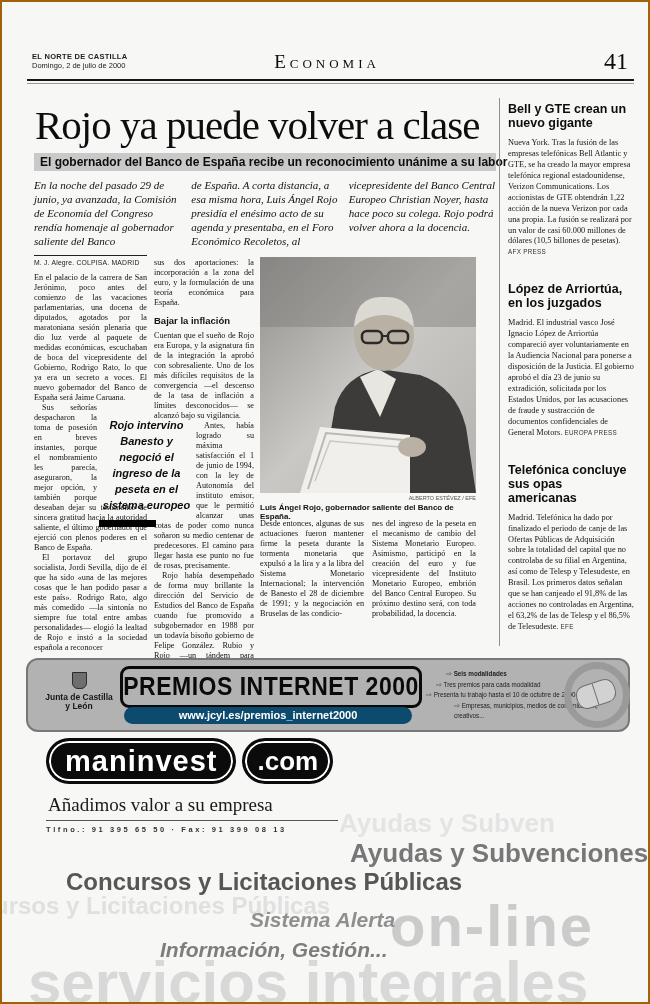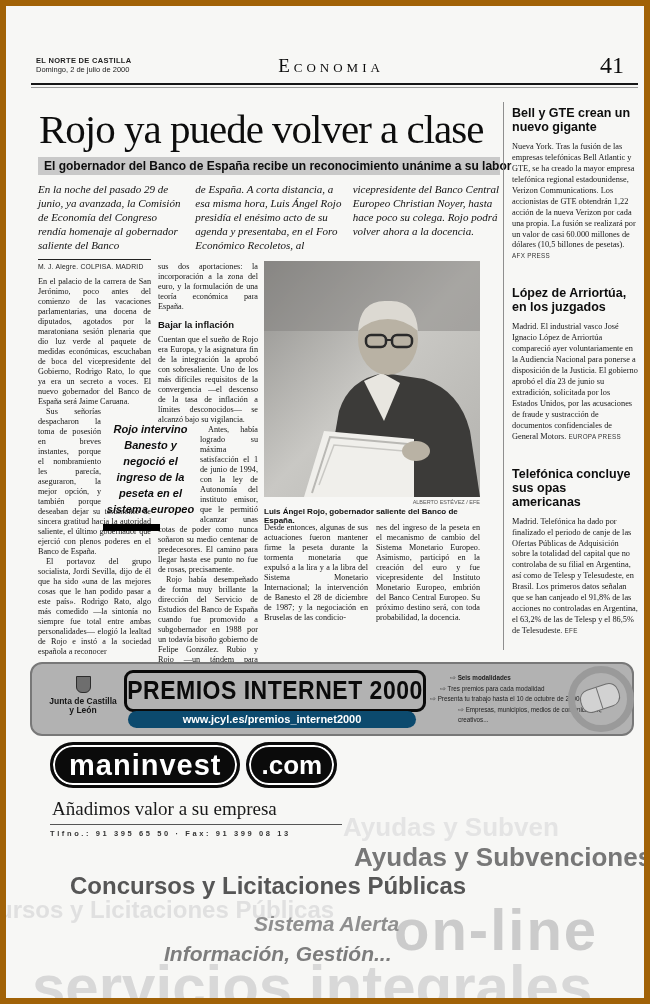--- a/index.html
+++ b/index.html
@@ -1,17 +1,17 @@
 <!DOCTYPE html>
 <html><head>
 <meta charset="utf-8">
 <style>
   html,body{margin:0;padding:0;background:#e8e8e6;}
   .page{position:relative;width:650px;height:1004px;background:#f7f7f5;overflow:hidden;
-        font-family:"Liberation Serif",serif;color:#111;border:6px solid #a16207;box-sizing:border-box;}
+        font-family:"Liberation Serif",serif;color:#111;border:2px solid #a16207;box-sizing:border-box;}
   .abs{position:absolute;}
 
   
   .mast{font-family:"Liberation Sans",sans-serif;font-size:7.5px;color:#222;line-height:1.25;}
   .mast .m1{font-weight:bold;letter-spacing:.3px;}
   .section{font-family:"Liberation Serif",serif;font-variant:small-caps;font-size:19px;letter-spacing:4px;color:#0c0c0c;}
   .pagenum{font-family:"Liberation Serif",serif;font-size:24px;color:#0c0c0c;}
   .hrule1{height:2px;background:#161616;}
   .hrule2{height:1px;background:#9a9a9a;}
 
@@ -136,21 +136,21 @@
       <line x1="122" y1="79" x2="128" y2="79" stroke="#2a2a2a" stroke-width="2"></line>
       <path d="M40 236 L60 170 L150 178 L150 236 Z" fill="#f0efeb"></path>
       <path d="M48 232 L66 176 L144 183" fill="none" stroke="#b9b8b4" stroke-width="2"></path>
       <path d="M55 224 L70 184 L140 190" fill="none" stroke="#c9c8c4" stroke-width="1.5"></path>
       <ellipse cx="152" cy="190" rx="14" ry="10" fill="#b9b2a4"></ellipse>
     </svg>
   </div>
   <div class="abs credit" style="left:258px;top:493px;width:216px;">ALBERTO ESTÉVEZ / EFE</div>
   <div class="abs caption" style="left:258px;top:501px;width:216px;">Luis Ángel Rojo, gobernador saliente del Banco de España.</div>
 
-  <div class="abs bodycol" style="left:258px;top:517px;width:104px;height:124px;">Desde entonces, algunas de sus actuaciones fueron mantener firme la peseta durante la tormenta monetaria que expulsó a la lira y a la libra del Sistema Monetario Internacional; la intervención de Banesto el 28 de diciembre de 1987; y la negociación en Bruselas de las condicio-</div>
+  <div class="abs bodycol" style="left:258px;top:517px;width:104px;height:124px;">Desde entonces, algunas de sus actuaciones fueron mantener firme la peseta durante la tormenta monetaria que expulsó a la lira y a la libra del Sistema Monetario Internacional; la intervención de Banesto el 28 de diciembre de 1991; y la negociación en Bruselas de las condicio-</div>
   <div class="abs bodycol" style="left:370px;top:517px;width:104px;height:124px;">nes del ingreso de la peseta en el mecanismo de cambio del Sistema Monetario Europeo. Asimismo, participó en la creación del euro y fue vicepresidente del Instituto Monetario Europeo, embrión del Banco Central Europeo. Su próximo destino será, con toda probabilidad, la docencia.</div>
 
   <div class="abs vrule" style="left:497px;top:96px;height:548px;"></div>
   <div class="abs sb" style="left:506px;top:100px;">
     <div>
       <h3>Bell y GTE crean un nuevo gigante</h3>
       <p><span>Nueva York. Tras la fusión de las empresas telefónicas Bell Atlantic y GTE, se ha creado la mayor empresa telefónica regional estadounidense, Verizon Communications. Los accionistas de GTE obtendrán 1,22 acción de la nueva Verizon por cada una propia. La fusión se realizará por un valor de casi 60.000 millones de dólares (10,5 billones de pesetas).</span> <span class="agency">AFX PRESS</span></p>
     </div>
     <div>
       <h3>López de Arriortúa, en los juzgados</h3>

